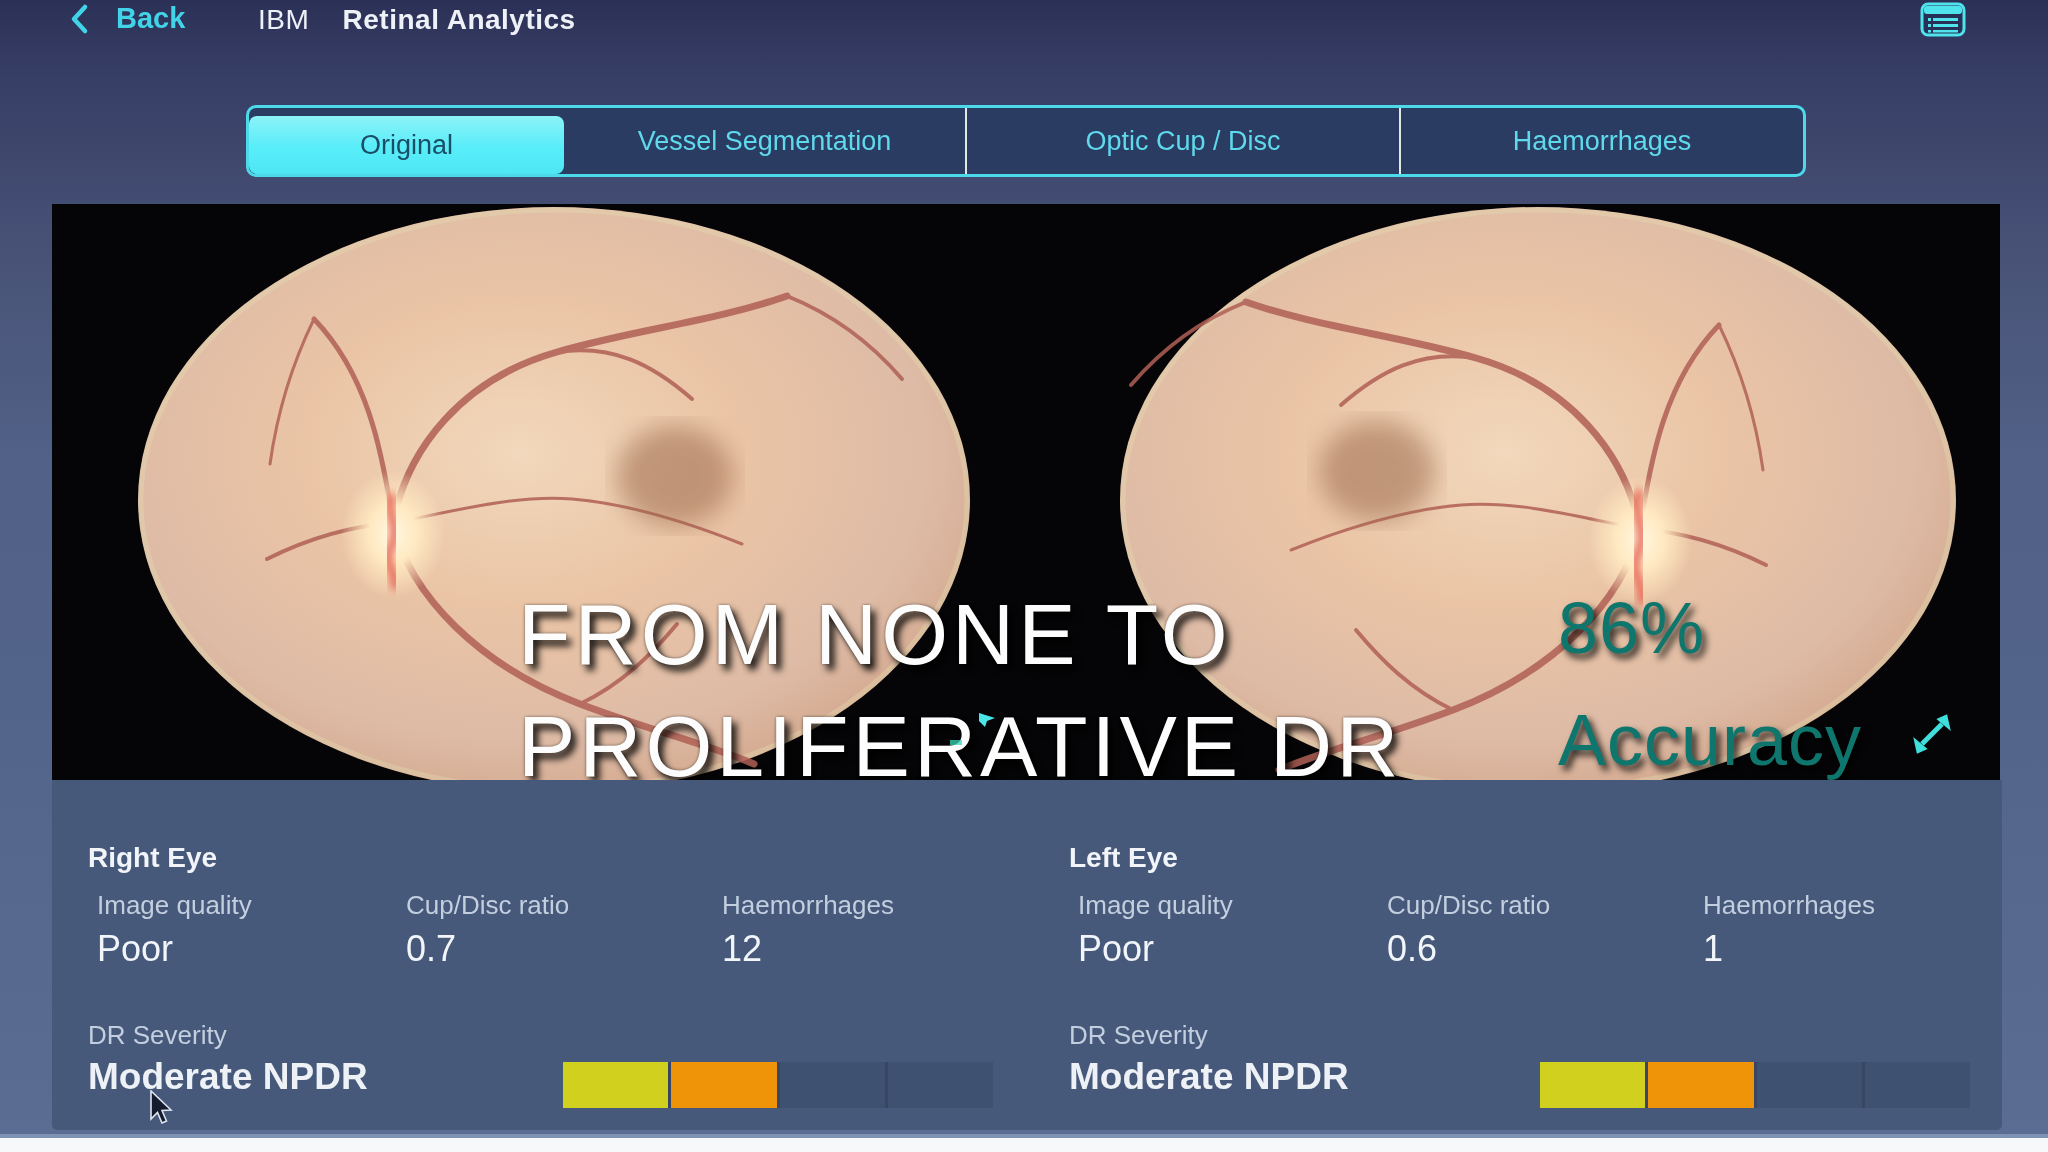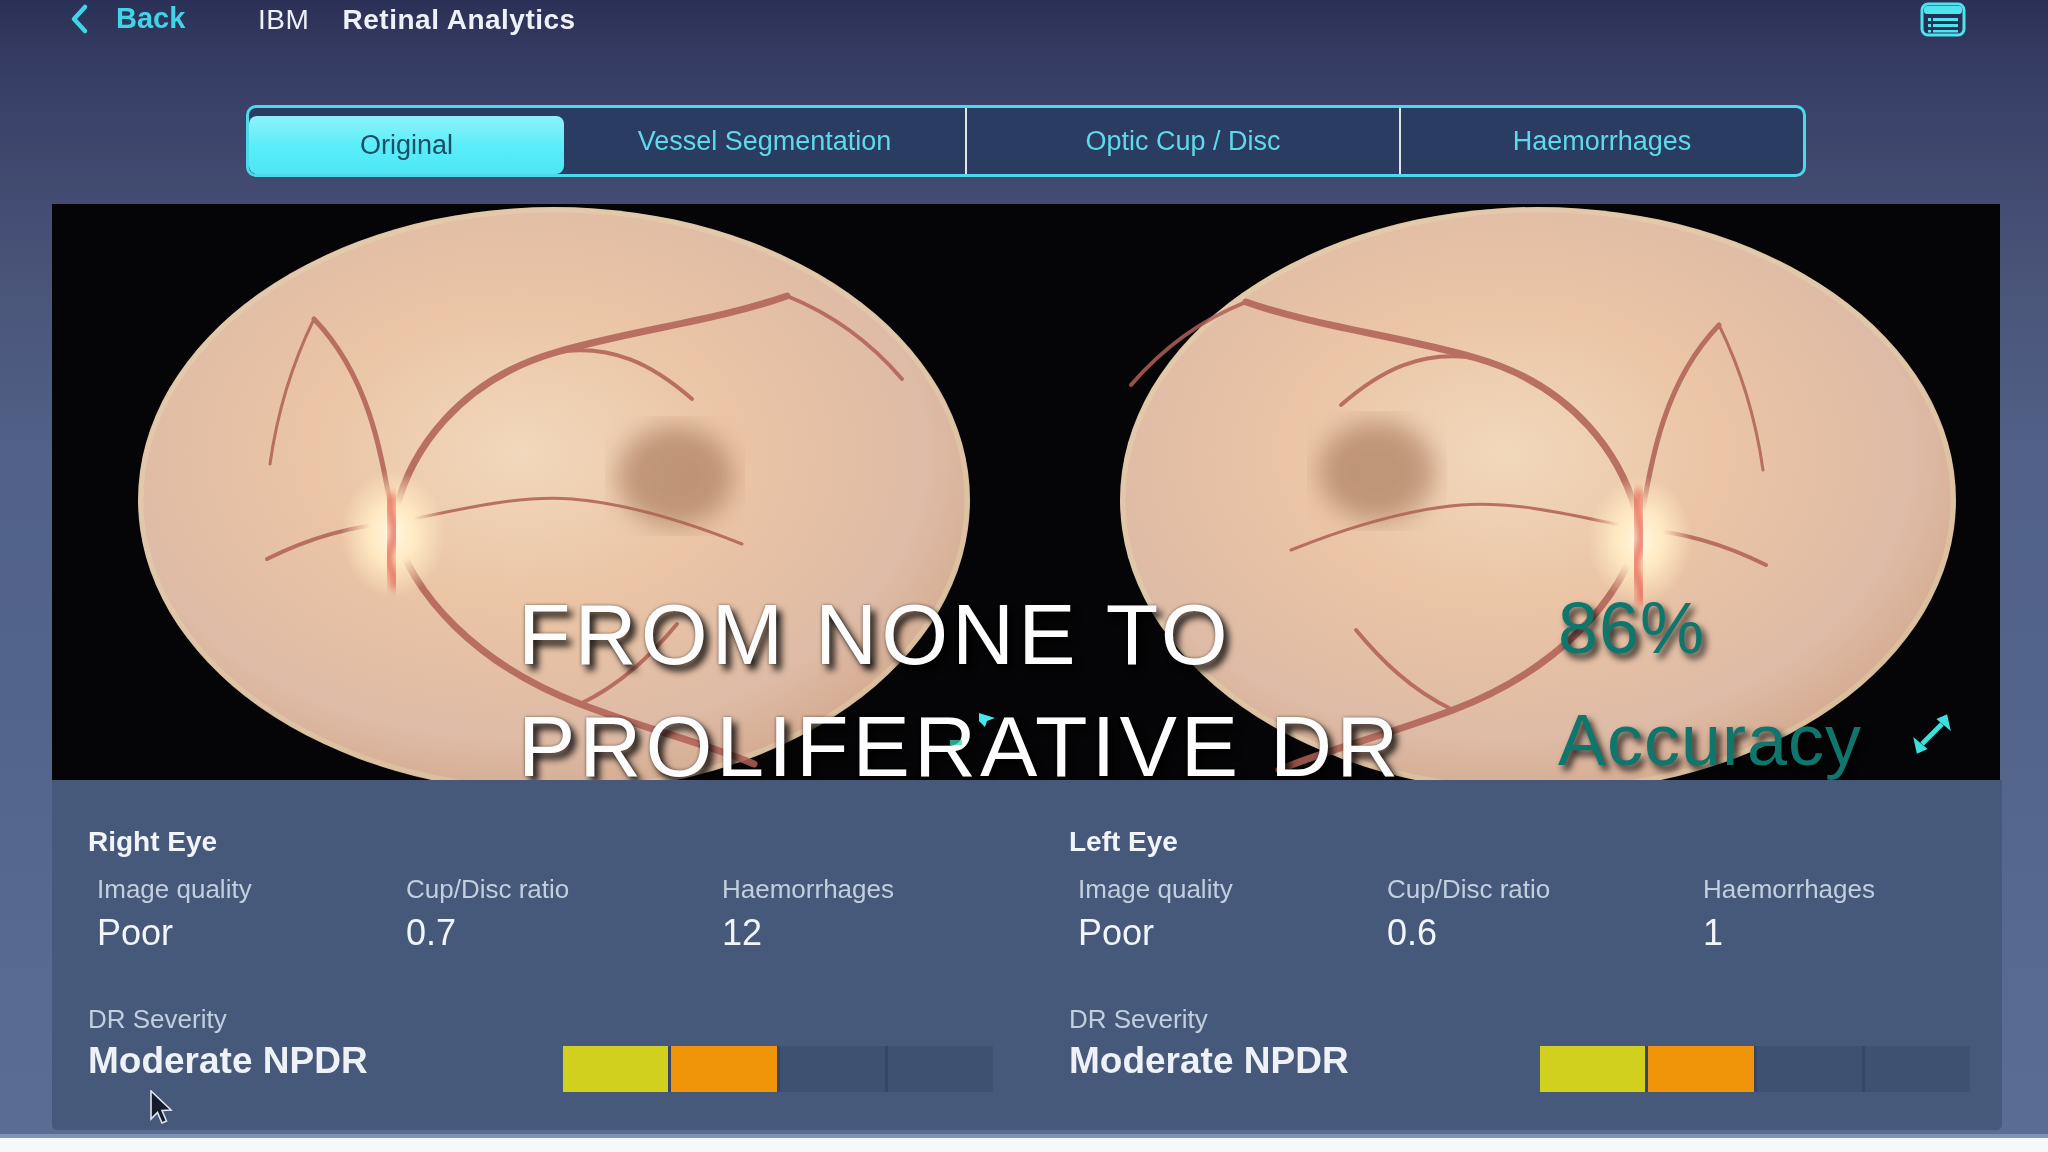--- a/index.html
+++ b/index.html
@@ -39,21 +39,21 @@
   .accuracy{left:1506px;top:368px;color:#0f766e;font-size:72px;line-height:112px;
     letter-spacing:1px;font-weight:400;white-space:nowrap;
     text-shadow:4px 5px 7px rgba(0,0,0,.85);}
   .expand-icon{left:1858px;top:508px;width:44px;height:44px;cursor:pointer;}
   .scrub-artifact{left:926px;top:508px;width:18px;height:16px;}
   .scrub-dash{left:898px;top:536px;width:12px;height:5px;background:#35d8b8;opacity:.75;}
 
   
   .panel{left:52px;top:780px;width:1950px;height:350px;background:#47597b;
     border-radius:0 0 5px 5px;}
-  .eye{position:absolute;top:0;width:940px;height:250px;}
+  .eye{position:absolute;top:16px;width:940px;height:250px;}
   .eye.right{left:36px;} .eye.left{left:1017px;}
   .eye-name{position:absolute;left:0;top:46px;font-size:28px;font-weight:700;color:#f1f4f8;}
   .m-label{position:absolute;top:94px;font-size:26px;color:#c3cfdf;}
   .m-value{position:absolute;top:132px;font-size:36px;font-weight:500;color:#f2f5f9;}
   .c0{left:0;margin-left:9px;} .c1{left:318px;} .c2{left:634px;}
   .sev-label{position:absolute;left:0;top:224px;font-size:26px;color:#c3cfdf;}
   .sev-value{position:absolute;left:0;top:260px;font-size:37px;font-weight:600;color:#eef2f7;}
   .sev-bar{position:absolute;top:266px;width:430px;height:46px;display:flex;gap:3px;
     background:rgba(18,28,48,.30);}
   .eye.right .sev-bar{left:475px;} .eye.left .sev-bar{left:471px;}

